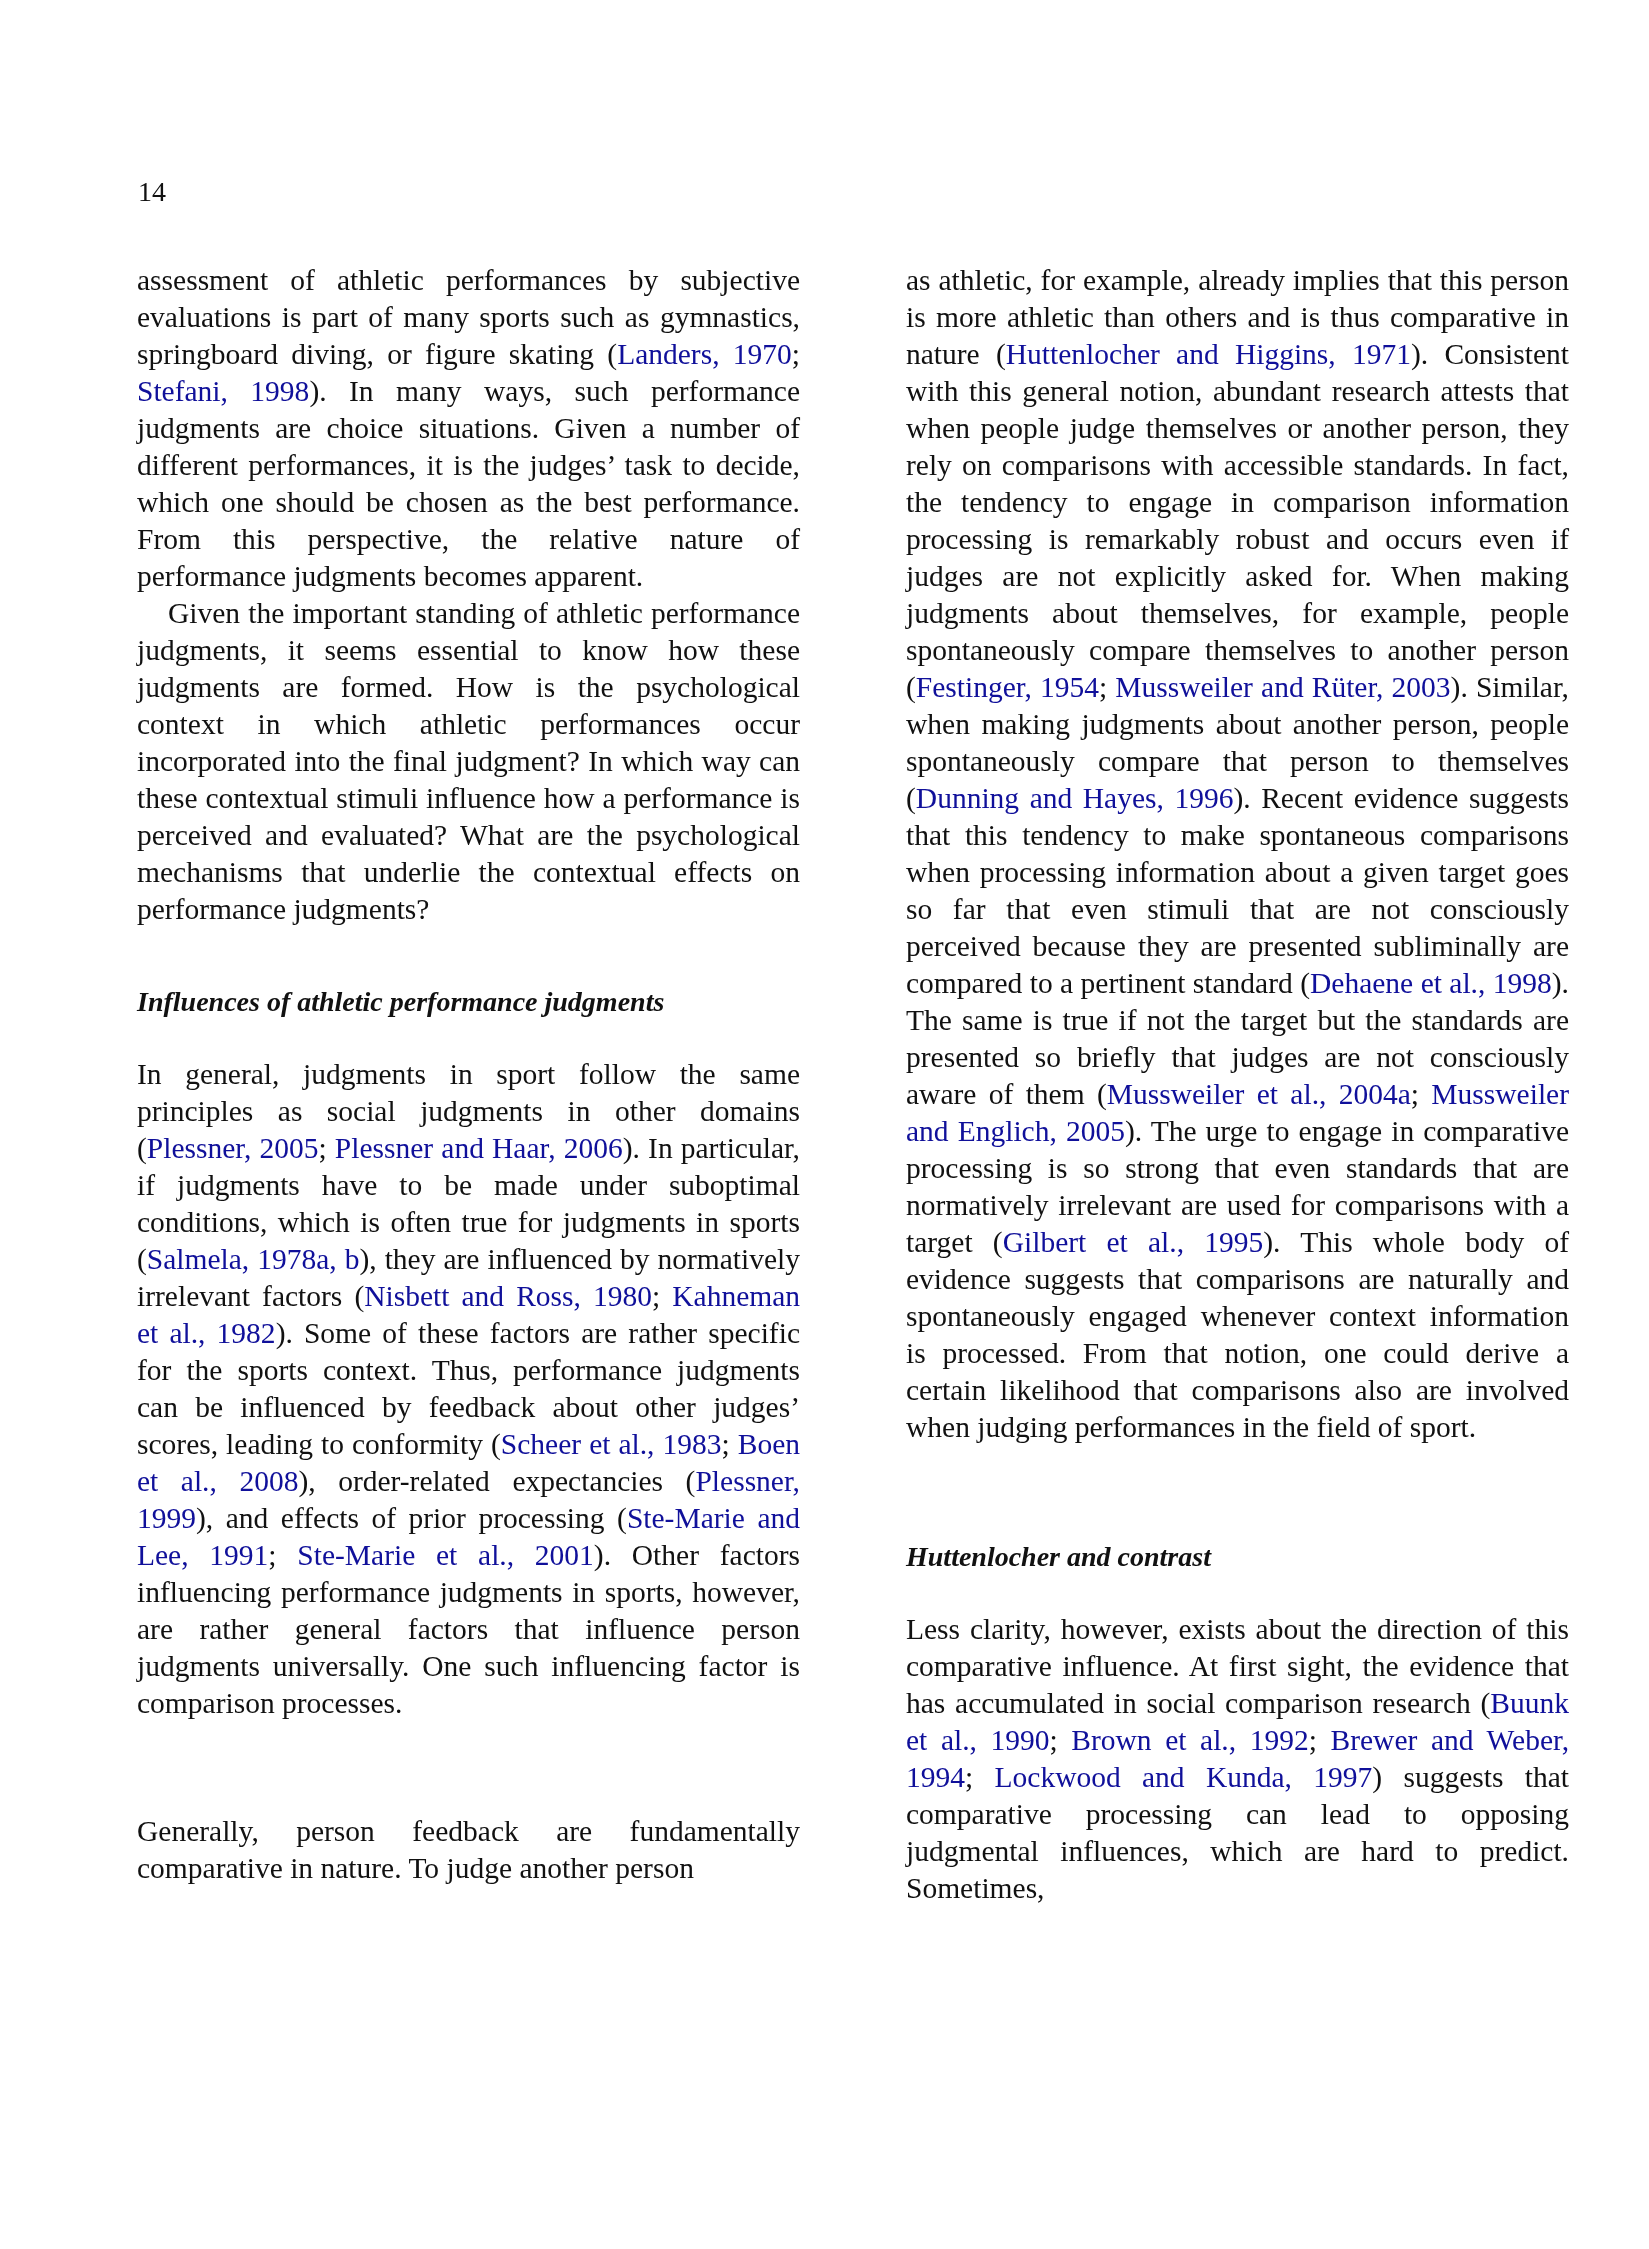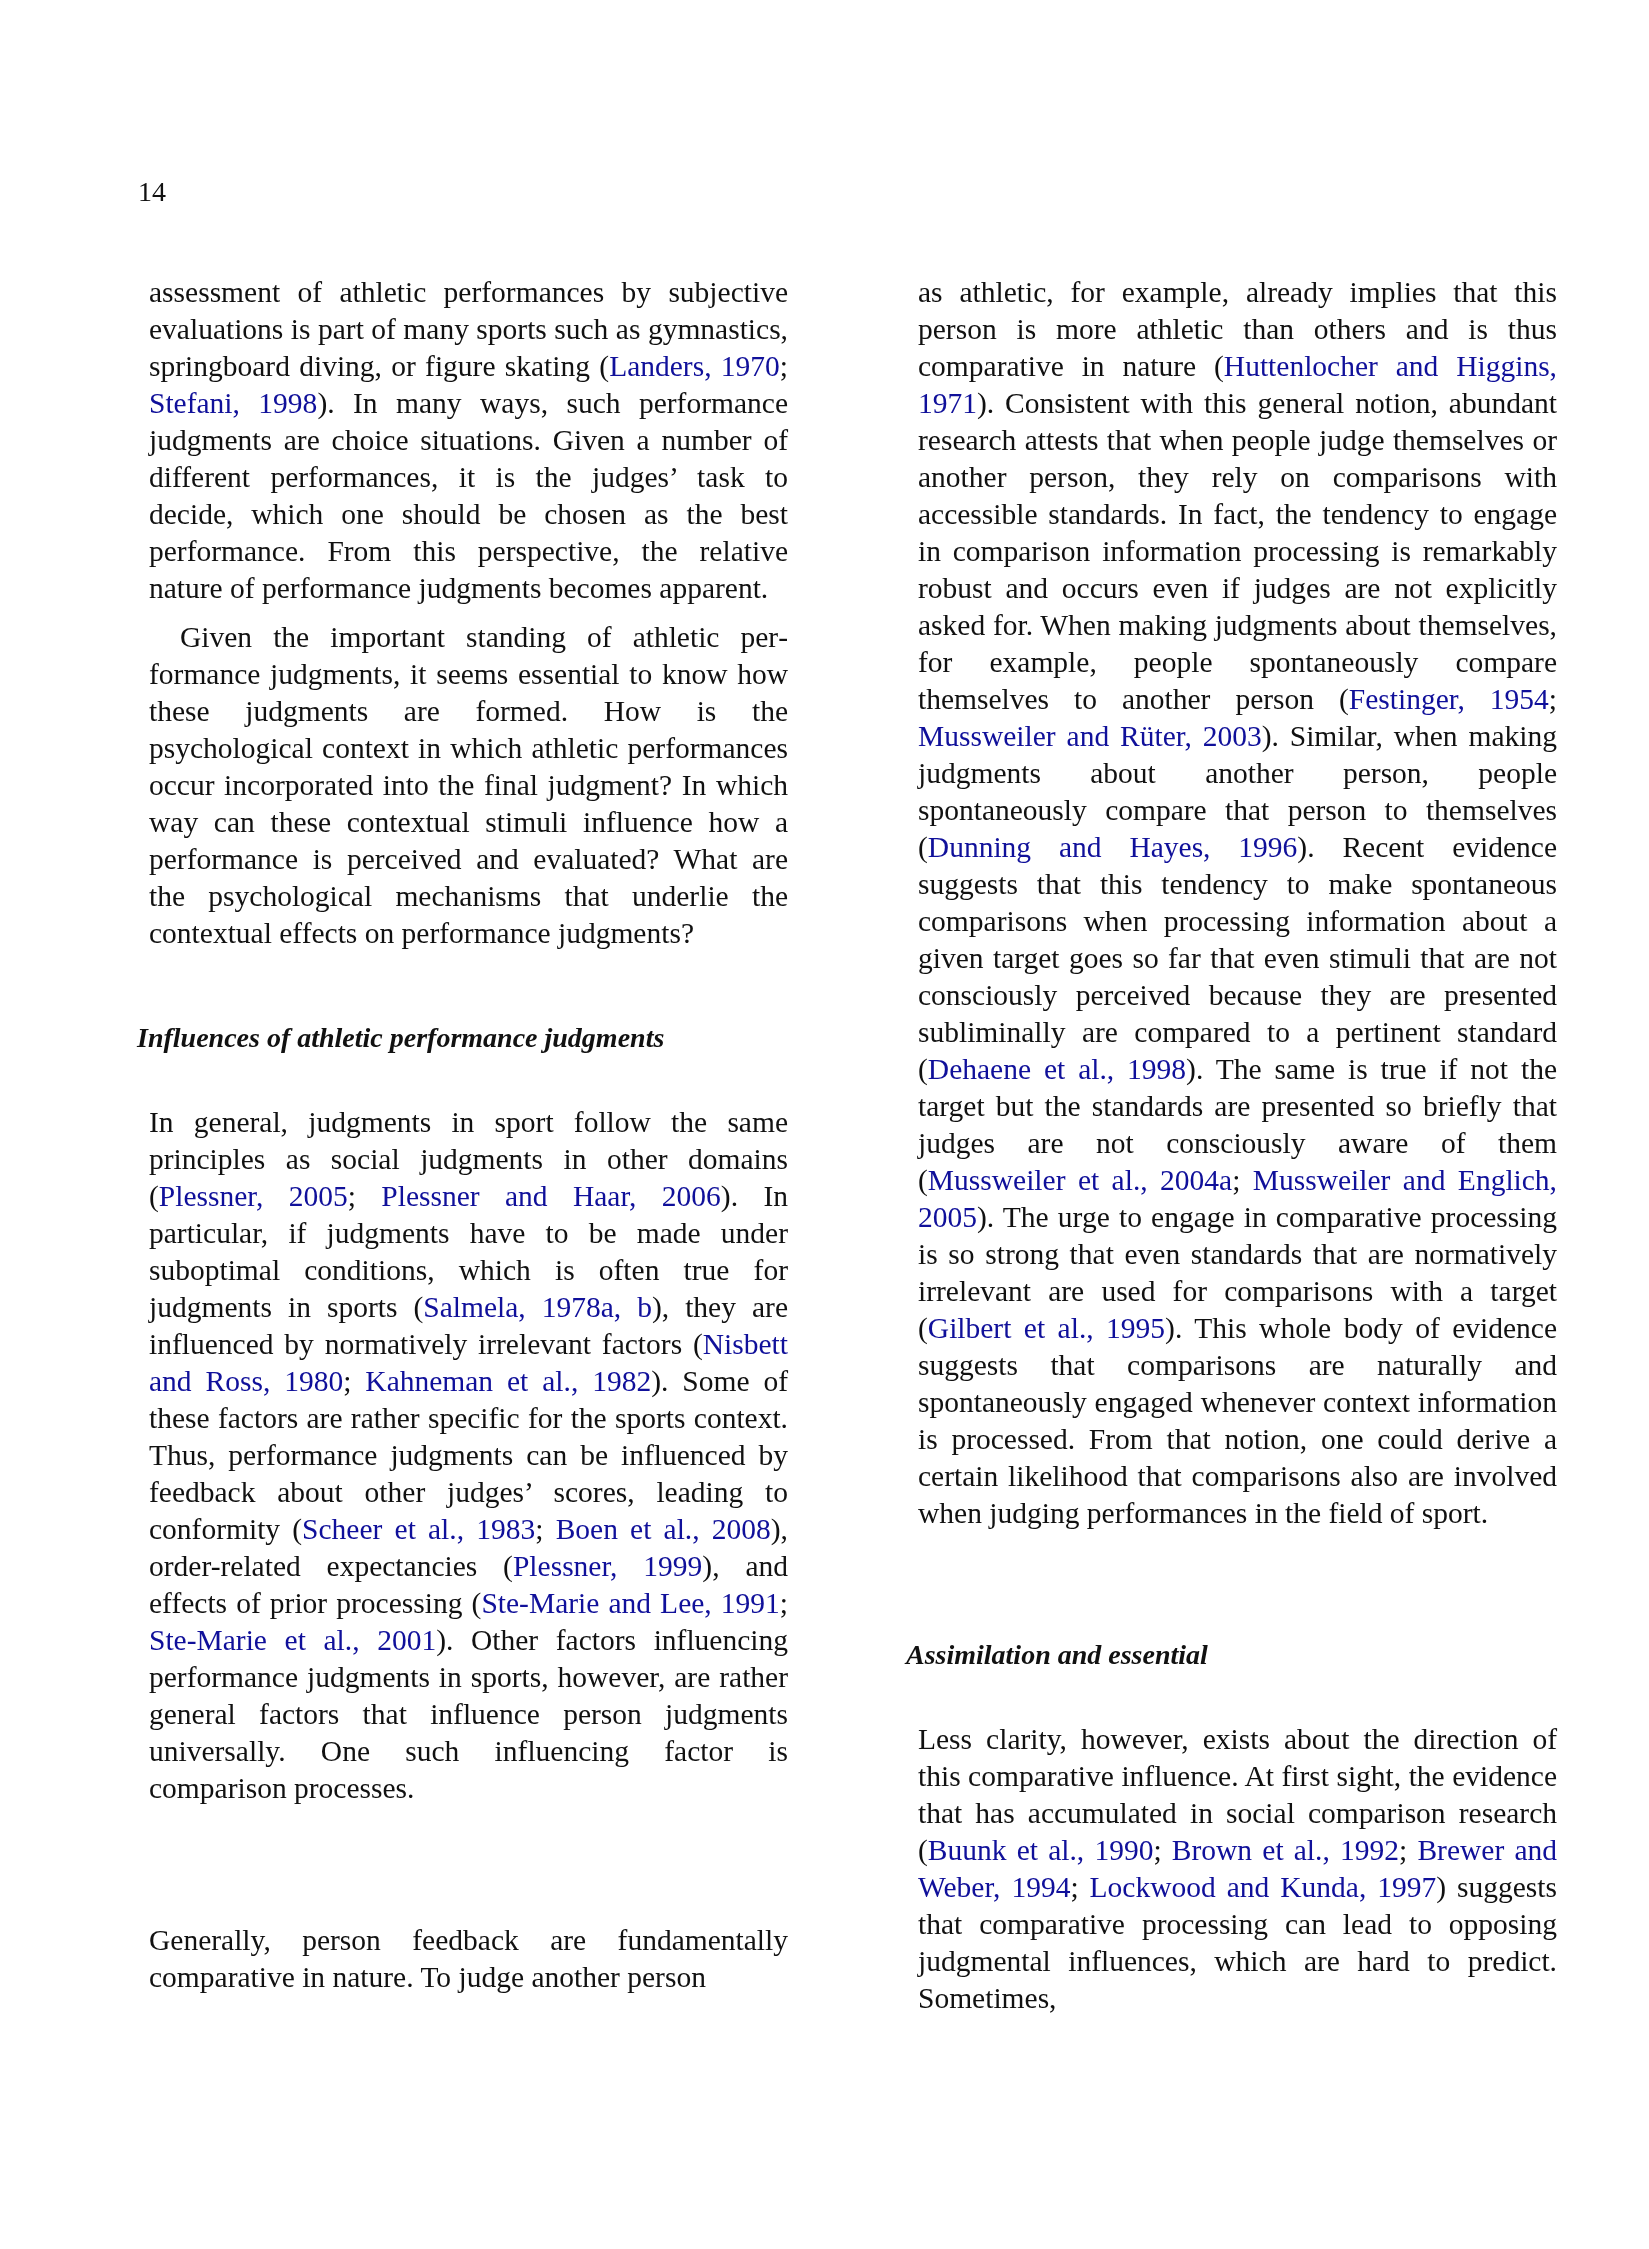--- a/index.html
+++ b/index.html
@@ -3,21 +3,21 @@
 <meta charset="utf-8">
 <style>
   html, body { margin: 0; padding: 0; background: #ffffff; }
   body { width: 1649px; height: 2250px; position: relative; overflow: hidden;
          font-family: "Liberation Serif", "DejaVu Serif", serif; color: #111111; }
   .page-num { position: absolute; left: 138px; top: 176px; font-size: 28px; line-height: 32px; text-align: right; }
   .col { position: absolute; top: 262px; width: 663px; font-size: 29.5px; line-height: 37px;
          text-align: justify; hyphens: manual; }
   .col.left { left: 137px; }
   .col.right { left: 906px; }
-  p { margin: 12px; }
+  p { margin: 0; }
   p.indent { text-indent: 31px; }
   h2 { margin: 0; font-size: 28px; font-weight: bold; line-height: 37px; font-style: italic; }
   .gap-before-h { height: 55px; }
   .gap-after-h { height: 36px; }
   .gap-before-h2 { height: 92px; }
   a.cite { color: #10109a; text-decoration: none; }
 </style>
 </head>
 <body>
 
@@ -31,17 +31,17 @@
   <div class="gap-after-h"></div>
   <p><span>In general, judgments in sport follow the same principles as social judgments in other domains (</span><a class="cite">Plessner, 2005</a><span>; </span><a class="cite">Plessner and Haar, 2006</a><span>). In particular, if judgments have to be made under suboptimal conditions, which is often true for judgments in sports (</span><a class="cite">Salmela, 1978a, b</a><span>), they are influenced by normatively irrelevant factors (</span><a class="cite">Nisbett and Ross, 1980</a><span>; </span><a class="cite">Kahneman et al., 1982</a><span>). Some of these factors are rather specific for the sports context. Thus, performance judgments can be influenced by feedback about other judges’ scores, leading to conformity (</span><a class="cite">Scheer et al., 1983</a><span>; </span><a class="cite">Boen et al., 2008</a><span>), order-related expectancies (</span><a class="cite">Plessner, 1999</a><span>), and effects of prior processing (</span><a class="cite">Ste-Marie and Lee, 1991</a><span>; </span><a class="cite">Ste-Marie et al., 2001</a><span>). Other factors influencing performance judgments in sports, however, are rather general factors that influence person judgments universally. One such influencing factor is comparison processes.</span></p>
   <div class="gap-before-h"></div>
   <div class="gap-after-h"></div>
   <p><span>Generally, person feedback are fundamentally comparative in nature. To judge another person</span></p>
 </div>
 
 <div class="col right">
   <p><span>as athletic, for example, already implies that this person is more athletic than others and is thus comparative in nature (</span><a class="cite">Huttenlocher and Higgins, 1971</a><span>). Consistent with this general notion, abundant research attests that when people judge themselves or another person, they rely on comparisons with accessible standards. In fact, the tendency to engage in comparison information processing is remarkably robust and occurs even if judges are not explicitly asked for. When making judgments about themselves, for example, people spontaneously compare themselves to another person (</span><a class="cite">Festinger, 1954</a><span>; </span><a class="cite">Mussweiler and Rüter, 2003</a><span>). Similar, when making judgments about another person, people spontaneously compare that person to themselves (</span><a class="cite">Dunning and Hayes, 1996</a><span>). Recent evidence suggests that this ten­dency to make spontaneous comparisons when processing information about a given target goes so far that even stimuli that are not consciously perceived because they are presented subliminally are compared to a pertinent standard (</span><a class="cite">Dehaene et al., 1998</a><span>). The same is true if not the target but the standards are presented so briefly that judges are not consciously aware of them (</span><a class="cite">Mussweiler et al., 2004a</a><span>; </span><a class="cite">Mussweiler and Englich, 2005</a><span>). The urge to engage in comparative processing is so strong that even standards that are normatively irrelevant are used for comparisons with a target (</span><a class="cite">Gilbert et al., 1995</a><span>). This whole body of evidence suggests that comparisons are naturally and spontaneously engaged whenever context infor­mation is processed. From that notion, one could derive a certain likelihood that comparisons also are involved when judging performances in the field of sport.</span></p>
   <div class="gap-before-h2"></div>
-  <h2>Assimilation and essential</h2>
+  <h2>Huttenlocher and contrast</h2>
   <div class="gap-after-h"></div>
   <p><span>Less clarity, however, exists about the direction of this comparative influence. At first sight, the evidence that has accumulated in social compar­ison research (</span><a class="cite">Buunk et al., 1990</a><span>; </span><a class="cite">Brown et al., 1992</a><span>; </span><a class="cite">Brewer and Weber, 1994</a><span>; </span><a class="cite">Lockwood and Kunda, 1997</a><span>) suggests that comparative processing can lead to opposing judgmental influences, which are hard to predict. Sometimes,</span></p>
 </div>
 
 
 </body></html>

